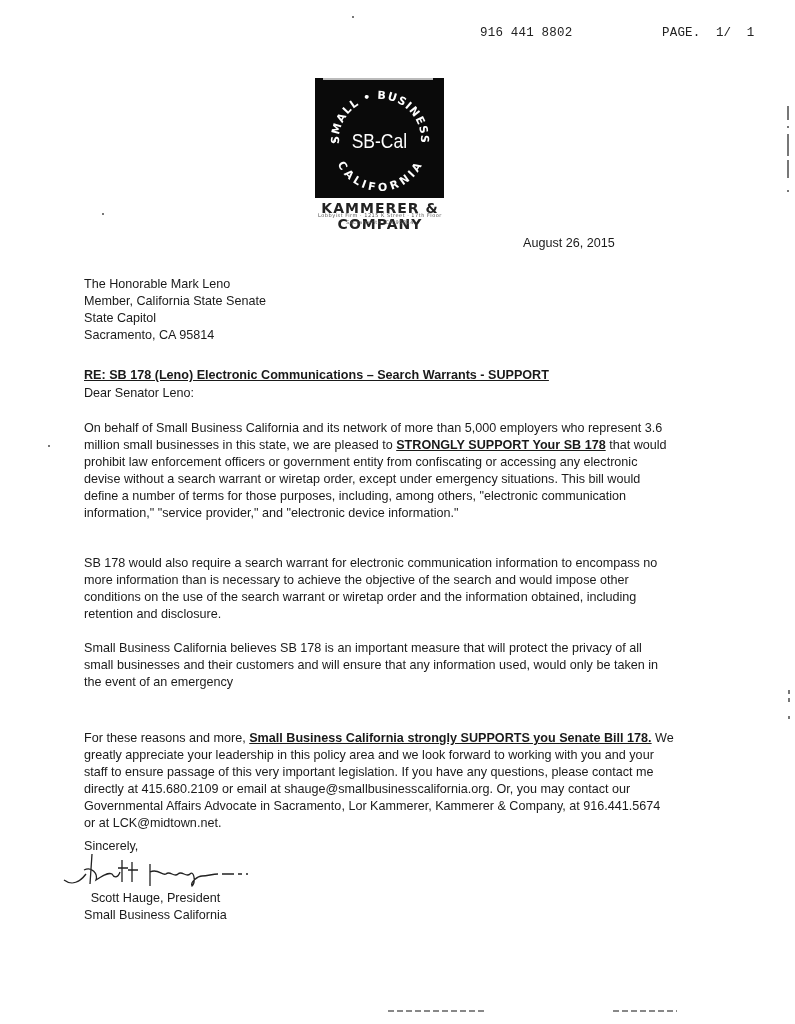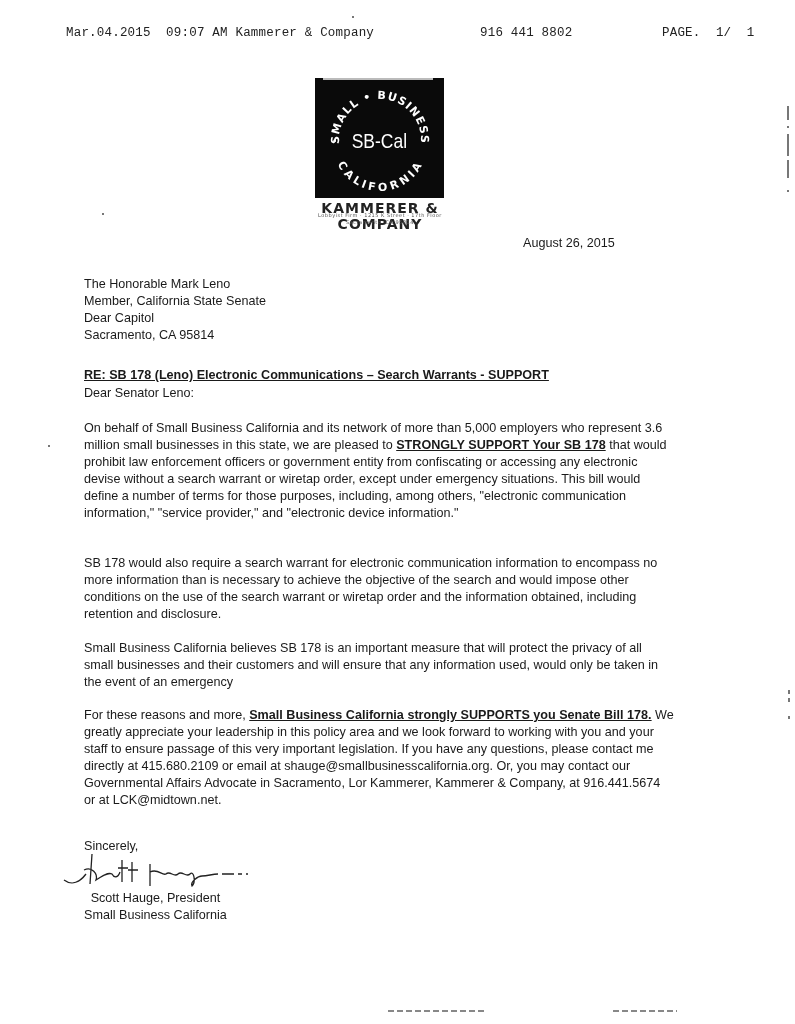--- a/index.html
+++ b/index.html
@@ -35,35 +35,34 @@
   }
   .date { position: absolute; top: 235px; left: 523px; }
   .address { position: absolute; top: 276px; left: 84px; }
   .address div { height: 17px; }
   .re { position: absolute; top: 367px; left: 84px; font-weight: bold; text-decoration: underline; }
   .salutation { position: absolute; top: 385px; left: 84px; }
   .para { position: absolute; left: 84px; width: 590px; }
   .p1 { top: 420px; }
   .p2 { top: 555px; }
   .p3 { top: 640px; }
-  .p4 { top: 707px; }
+  .p4 { top: 730px; }
   .strong-u { font-weight: bold; text-decoration: underline; }
   .closing { position: absolute; top: 838px; left: 84px; }
   .signature { position: absolute; left: 62px; top: 852px; }
   .signer { position: absolute; top: 890px; left: 84px; text-align: center; }
   .signer div { height: 17px; }
 
   .scan-mark { position: absolute; background: #777; }
   .footer-mark { position: absolute; height: 2px; background: repeating-linear-gradient(90deg, #888 0 6px, transparent 6px 9px); }
 </style>
 </head>
 <body>
 
 <div class="fax-header">
-  <span class="fh-datetime">Mar.04.2015  09:07 AM Kammerer &amp; Company</span>
   <span class="fh-phone">916 441 8802</span>
   <span class="fh-page">PAGE.  1/  1</span>
 </div>
 
 <div class="logo">
   <svg width="129" height="120" viewBox="0 0 129 120">
     <defs>
       <path id="arcTop" d="M 24 62 A 41 41 0 0 1 106 62"></path>
       <path id="arcBot" d="M 26 66 A 39 39 0 0 0 104 66"></path>
     </defs>
@@ -83,21 +82,21 @@
 <div class="logo-company">KAMMERER &amp; COMPANY</div>
 <div class="logo-addr logo-addr1">Lobbyist Firm · 1215 K Street · 17th Floor</div>
 <div class="logo-addr logo-addr2">Sacramento, CA 95814</div>
 
 <div class="doc">
   <div class="date">August 26, 2015</div>
 
   <div class="address">
     <div>The Honorable Mark Leno</div>
     <div>Member, California State Senate</div>
-    <div>Dear Capitol</div>
+    <div>State Capitol</div>
     <div>Sacramento, CA  95814</div>
   </div>
 
   <div class="re">RE:  SB 178 (Leno) Electronic Communications – Search Warrants - SUPPORT</div>
   <div class="salutation">Dear Senator Leno:</div>
 
   <div class="para p1"><span>On behalf of Small Business California and its network of more than 5,000 employers who represent 3.6 million small businesses in this state, we are pleased to </span><span class="strong-u">STRONGLY SUPPORT Your SB 178</span><span> that would prohibit law enforcement officers or government entity from confiscating or accessing any electronic devise without a search warrant or wiretap order, except under emergency situations.  This bill would define a number of terms for those purposes, including, among others, "electronic communication information," "service provider," and "electronic device information."</span></div>
 
   <div class="para p2">SB 178 would also require a search warrant for electronic communication information to encompass no more information than is necessary to achieve the objective of the search and would impose other conditions on the use of the search warrant or wiretap order and the information obtained, including retention and disclosure.</div>
 

